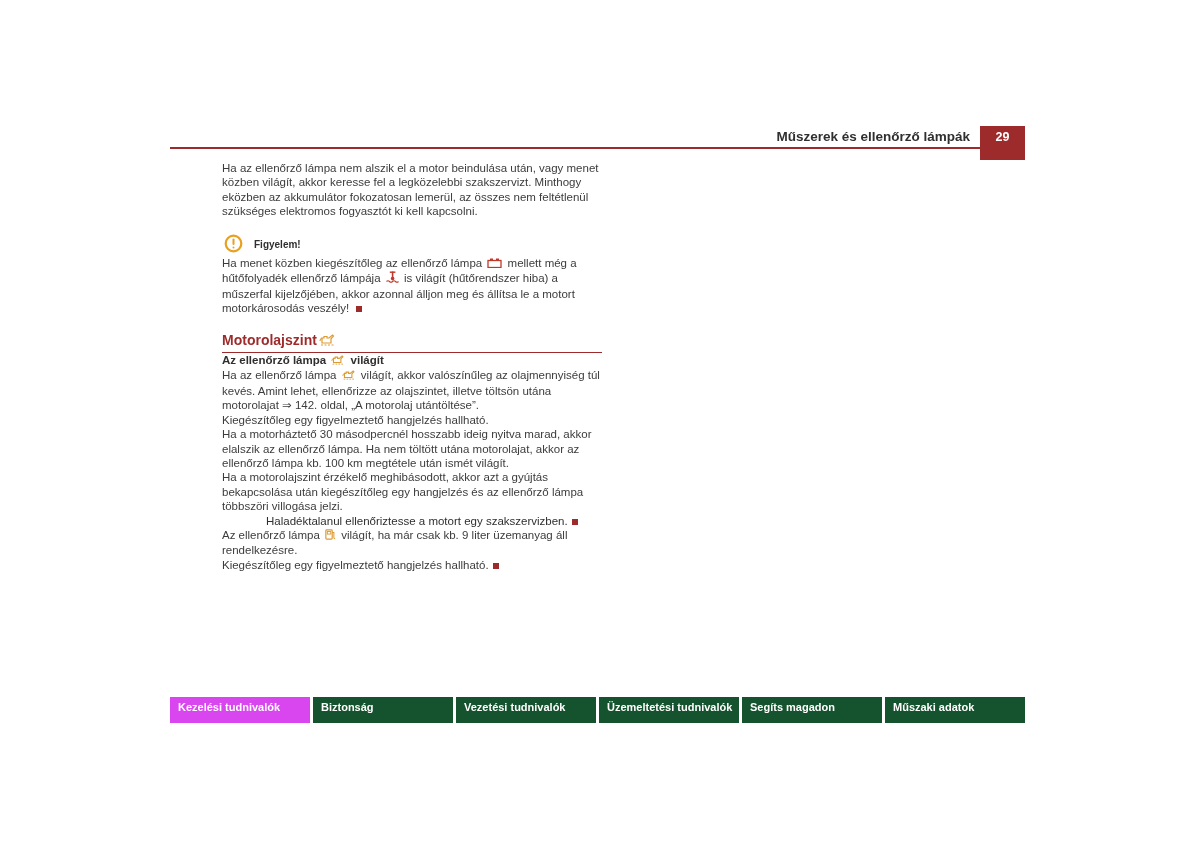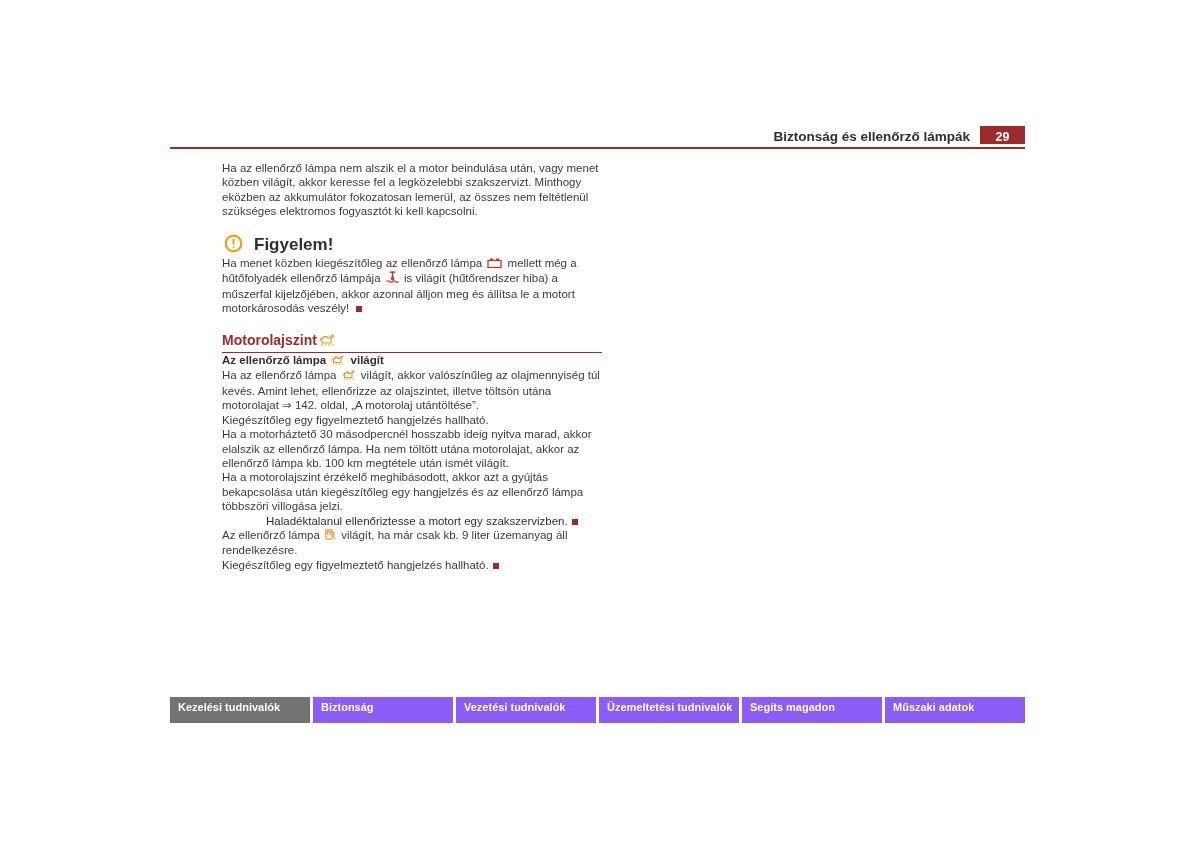--- a/index.html
+++ b/index.html
@@ -8,35 +8,35 @@
     font-family:"Liberation Sans", sans-serif;
     -webkit-font-smoothing:antialiased;
   }
 
   
   .hdr{position:absolute;left:170px;top:126px;width:855px;height:22px;}
   .hdr-title{
     position:absolute;right:55px;top:3px;font-size:13.5px;font-weight:bold;color:#2f2f2f;
   }
   .hdr-pagebox{
-    position:absolute;right:0;top:0;width:45px;height:18px;background:#9e2b2b;
+    position:absolute;right:0;top:0;width:45px;height:34px;background:#9e2b2b;
     color:#ffffff;font-size:12.5px;font-weight:bold;text-align:center;line-height:22px;
   }
   .hdr-rule{position:absolute;left:170px;top:147px;width:855px;height:2px;background:#9e2b2b;}
 
   
   .text-col{
     position:absolute;left:222px;top:161px;width:380px;
     font-size:11.5px;line-height:14.4px;color:#3c3c3c;
   }
   .text-col p{margin:0;}
   .bold{font-weight:normal;color:#2f2f2f;padding-left:44px;}
 
   .warning-head{display:flex;align-items:center;gap:9px;margin-top:15px;}
-  .warning-head .wtitle{font-size:17px;font-weight:bold;color:#2f2f2f;}
+  .warning-head .wtitle{font-size:10px;font-weight:bold;color:#2f2f2f;}
   .warning-text{margin-top:3px;}
 
   h2.section{
     margin:17px 0 0 0;padding:0 0 4px 0;
     font-size:14px;font-weight:bold;color:#9e2b2b;
     border-bottom:1.5px solid #9e2b2b;
     display:block;
   }
   .subhead{margin-top:11px;font-weight:bold;color:#2f2f2f;}
   .p-tight{margin-top:2px;}
@@ -46,33 +46,33 @@
   .endsq{display:inline-block;width:6px;height:6px;background:#9e2b2b;margin-left:4px;}
 
   .inline-icon{display:inline-block;vertical-align:-1px;margin:0 2px;}
 
   
   .tabbar{
     position:absolute;left:170px;top:697px;width:855px;height:26px;
     display:flex;gap:3px;
   }
   .tab{
-    flex:1;background:#8b5cf6;color:#ffffff;font-size:11px;font-weight:bold;
+    flex:1;background:#14532d;color:#ffffff;font-size:11px;font-weight:bold;
     padding:4px 0 0 8px;box-sizing:border-box;cursor:pointer;white-space:nowrap;
     overflow:hidden;
   }
-  .tab.active{background:#737373;}
+  .tab.active{background:#d946ef;}
 </style>
 </head>
 <body>
 
 <div>
 
   <div class="hdr">
-    <span class="hdr-title">Biztonság és ellenőrző lámpák</span>
+    <span class="hdr-title">Műszerek és ellenőrző lámpák</span>
     <span class="hdr-pagebox">29</span>
   </div>
   <div class="hdr-rule"></div>
 
   <div class="text-col">
 
     <p>Ha az ellenőrző lámpa nem alszik el a motor beindulása után, vagy menet közben világít, akkor keresse fel a legközelebbi szakszervizt. Minthogy eközben az akkumulátor fokozatosan lemerül, az összes nem feltétlenül szükséges elektromos fogyasztót ki kell kapcsolni.</p>
 
     <div class="warning-head">
       <span class="inline-icon">

